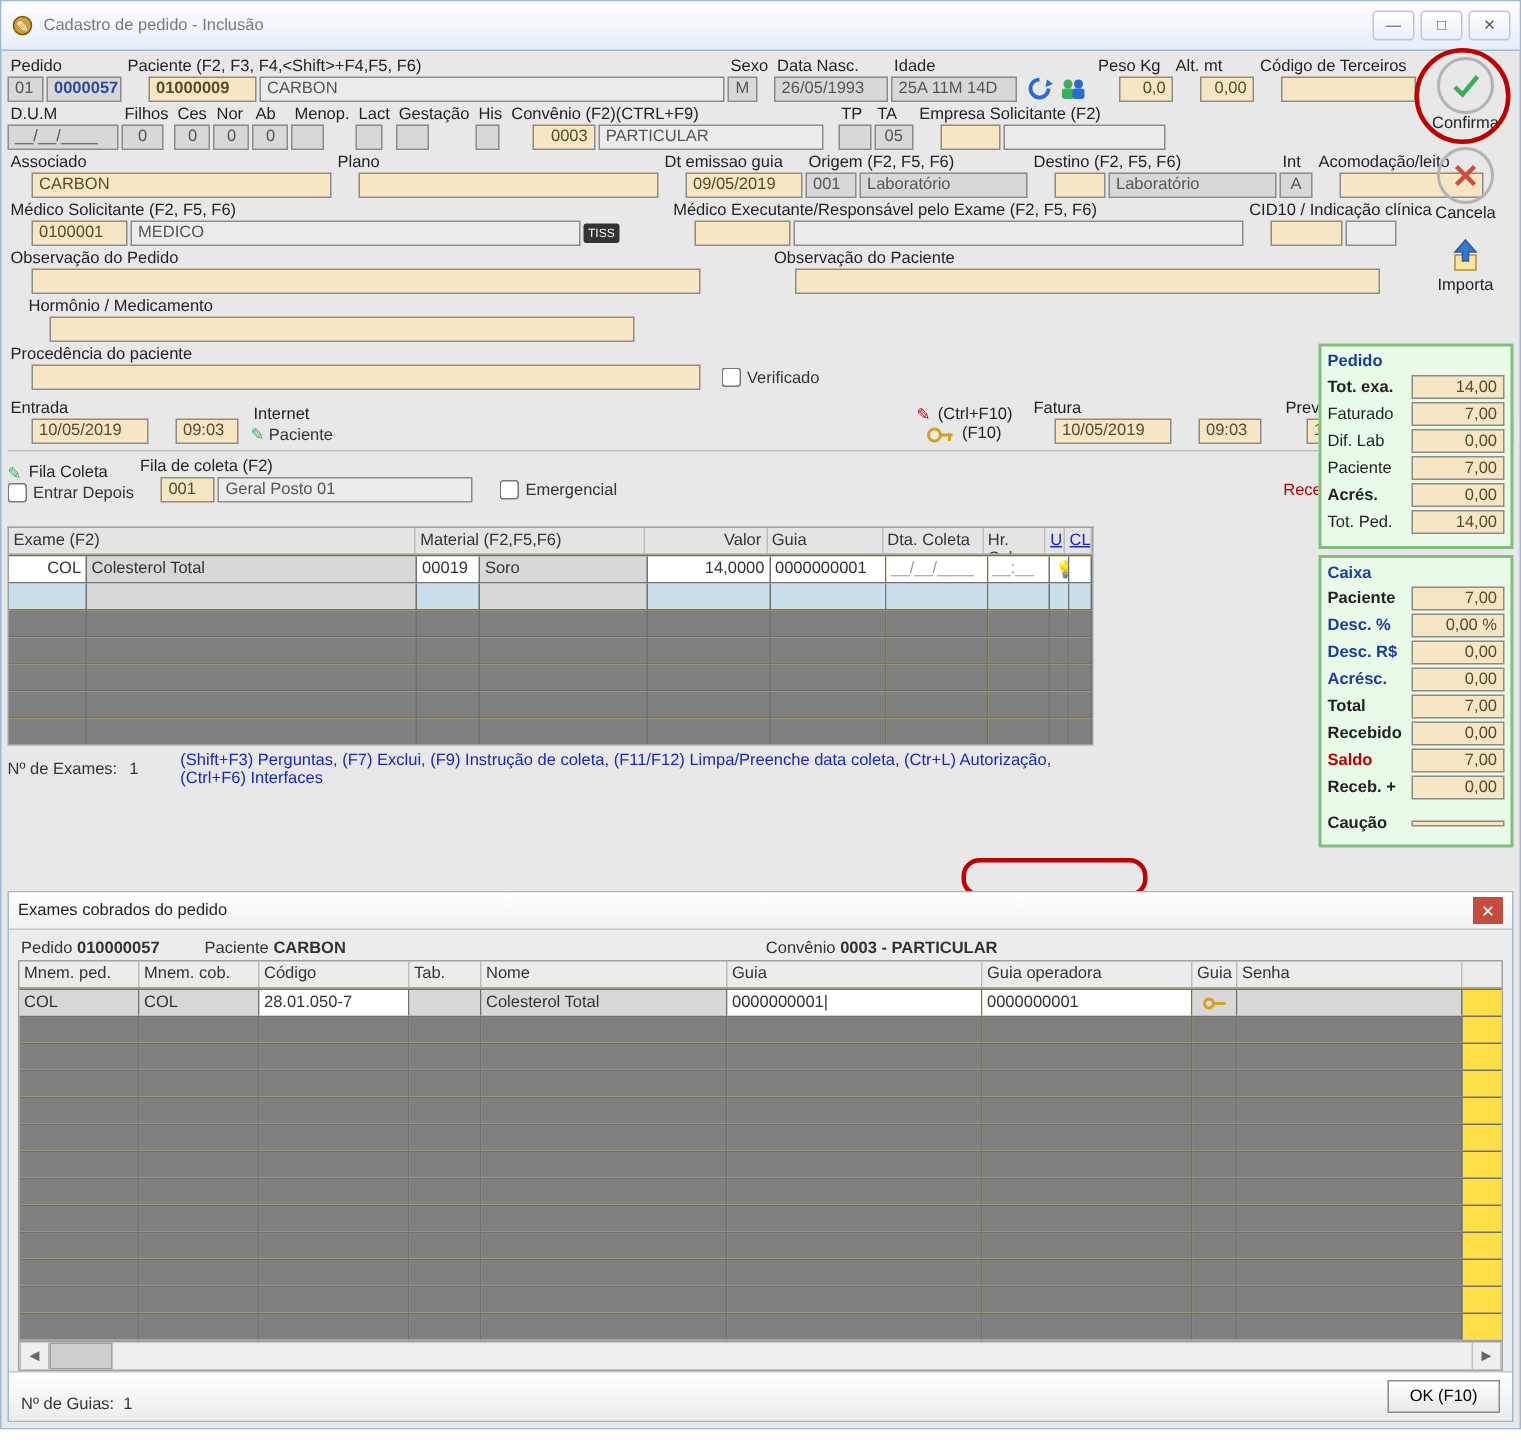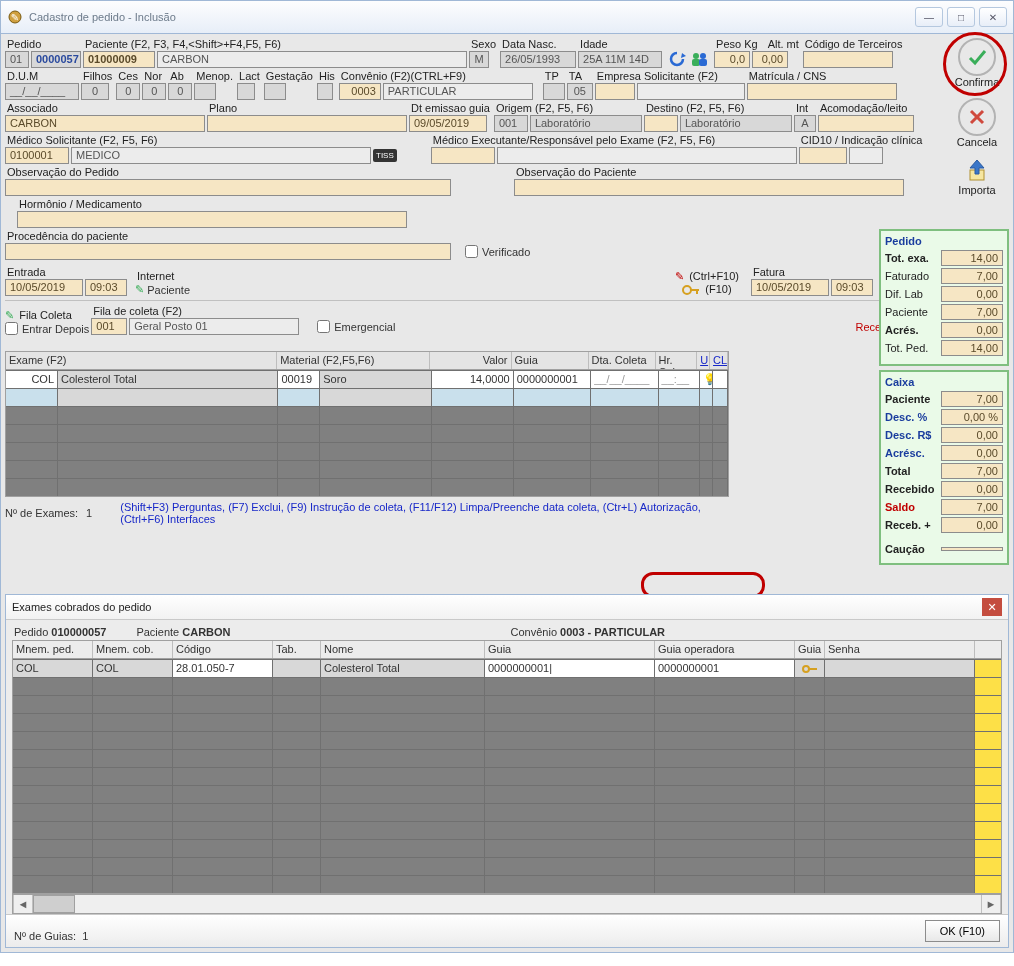--- a/index.html
+++ b/index.html
@@ -6,21 +6,21 @@
   .window { border:1px solid #a0b8d6; background:#e8e8e8; }
   .titlebar { display:flex; align-items:center; justify-content:space-between; background:linear-gradient(#fdfdfe,#e7eef8); border-bottom:1px solid #a0b8d6; padding:4px 6px; height:24px; }
   .titlebar .left { display:flex; align-items:center; gap:6px; color:#6d7b8b; }
   .titlebar .controls { display:flex; gap:4px; }
   .titlebar .btn { width:26px; height:18px; border:1px solid #b5c8df; border-radius:3px; background:linear-gradient(#fff,#e8eef8); color:#556; font-size:10px; display:flex; align-items:center; justify-content:center; }
   .body { padding:4px 4px 0 4px; position:relative; }
   .row { display:flex; align-items:flex-end; gap:2px; margin-bottom:2px; }
   .lbl { font-size:11px; color:#222; padding:0 2px 1px 2px; white-space:nowrap; }
   .fld, .fldro, .fldy, .fldd { height:17px; border:1px solid #8c8c8c; padding:1px 4px; font-size:11px; box-sizing:border-box; }
   .fldro { background:#d8d8d8; color:#555; }
-  .fldy { background:#f6e6c4; color:#5a4a2a; }
+  .fldy { background:#f6e6c4; color:#5a4a2a;margin-left:16px; }
   .fldd { background:#ececec; color:#555; }
   .col { display:flex; flex-direction:column; }
   .gap { width:6px; }
   .sidepanel { position:absolute; top:4px; right:4px; width:64px; display:flex; flex-direction:column; align-items:center; gap:10px; }
   .iconbtn { display:flex; flex-direction:column; align-items:center; font-size:11px; color:#222; }
   .iconbtn .circle { width:34px; height:34px; border:2px solid #b3b3b3; border-radius:50%; display:flex; align-items:center; justify-content:center; }
   .summary { position:absolute; right:4px; top:195px; width:130px; }
   .sumbox { border:2px solid #7fbf7f; background:#eafae8; padding:4px 4px 6px 4px; margin-bottom:4px; }
   .sumtitle { color:#1a3d9e; font-weight:bold; font-size:11px; margin-bottom:3px; }
   .sumrow { display:flex; align-items:center; justify-content:space-between; margin:2px 0; }
@@ -210,24 +210,20 @@
           <div class="lbl">TA</div>
           <div class="fldro" style="width:26px; text-align:center;">05</div>
         </div>
       <div class="col">
           <div class="lbl">Empresa Solicitante (F2)</div>
         <div style="display:flex; gap:2px;">
             <div class="fldy" style="width:40px;"></div>
             <div class="fldd" style="width:108px;"></div>
           </div>
         </div>
-      <div class="col">
-          <div class="lbl">Matrícula / CNS</div>
-          <div class="fldy" style="width:150px;"></div>
-        </div>
     </div>
 
     <div class="row">
       <div class="col">
           <div class="lbl">Associado</div>
           <div class="fldy" style="width:200px;">CARBON</div>
         </div>
       <div class="col">
           <div class="lbl">Plano</div>
           <div class="fldy" style="width:200px;"></div>

